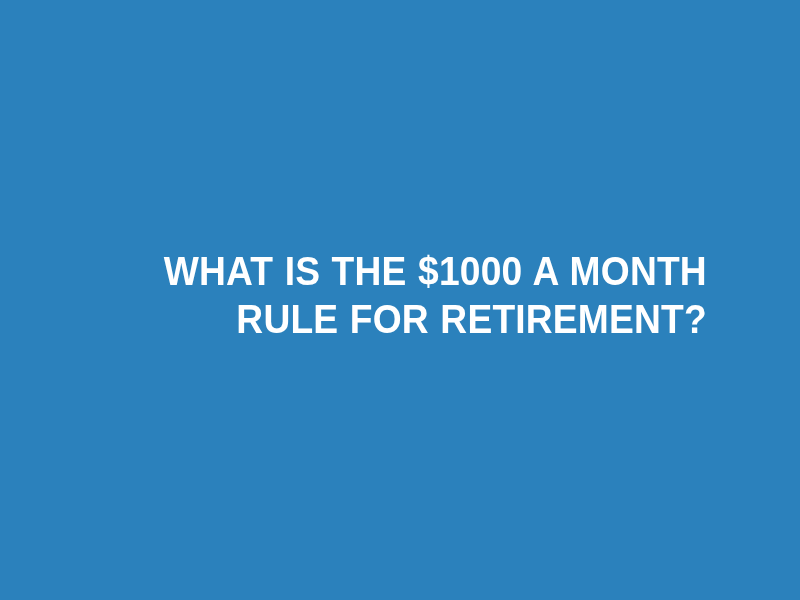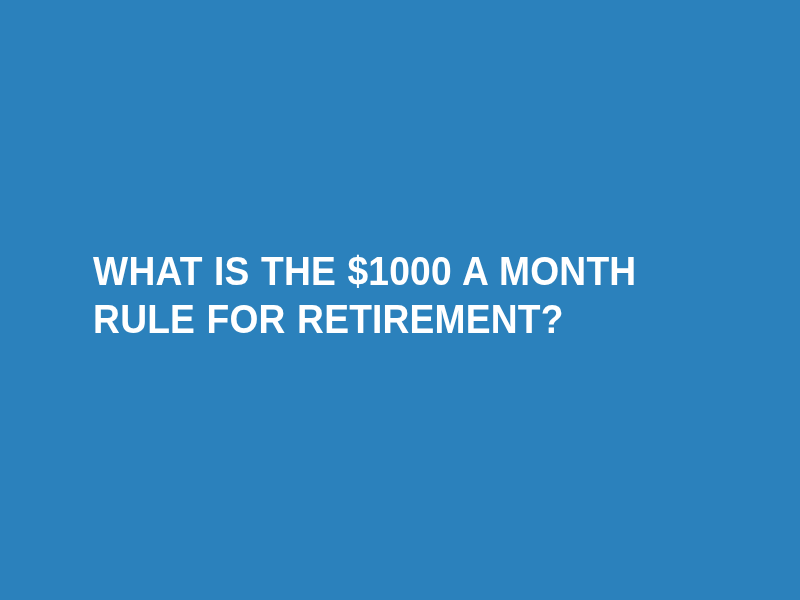--- a/index.html
+++ b/index.html
@@ -25,21 +25,21 @@
     display: flex;
     align-items: center;
     justify-content: center;
   }
 
   
   .headline-block {
     width: 660px;
     margin: 9px;
     padding: 0;
-    text-align: left;
+    text-align: right;
     
     transform: translateY(-5px);
   }
 
   .headline {
     margin: 0;
     padding: 0;
     color: #ffffff;
     font-family: "Liberation Sans", sans-serif;
     font-weight: 700;

